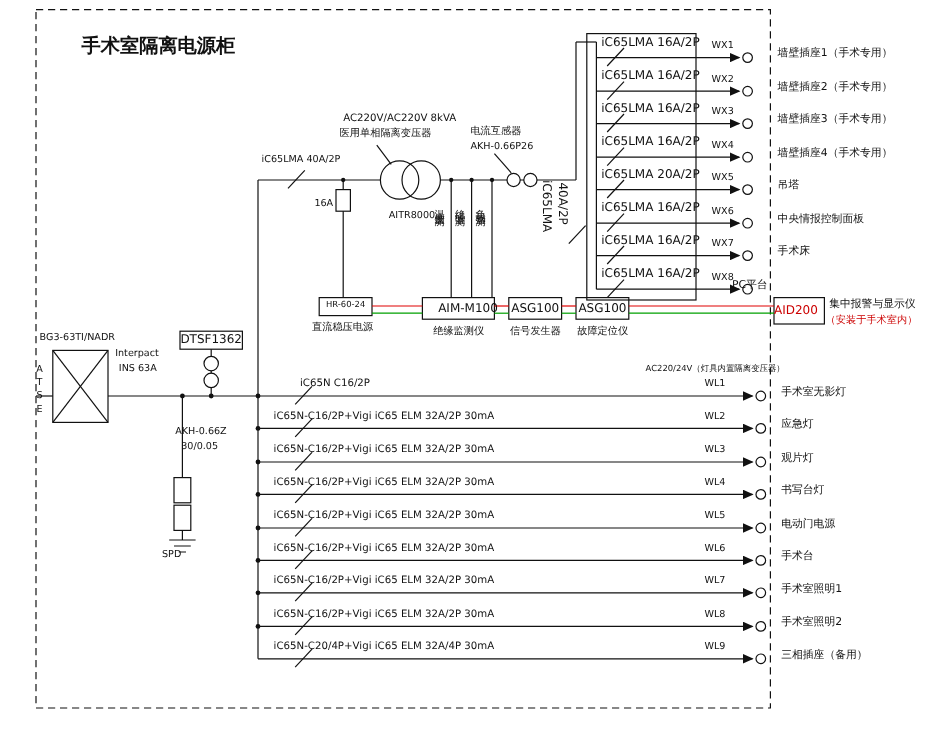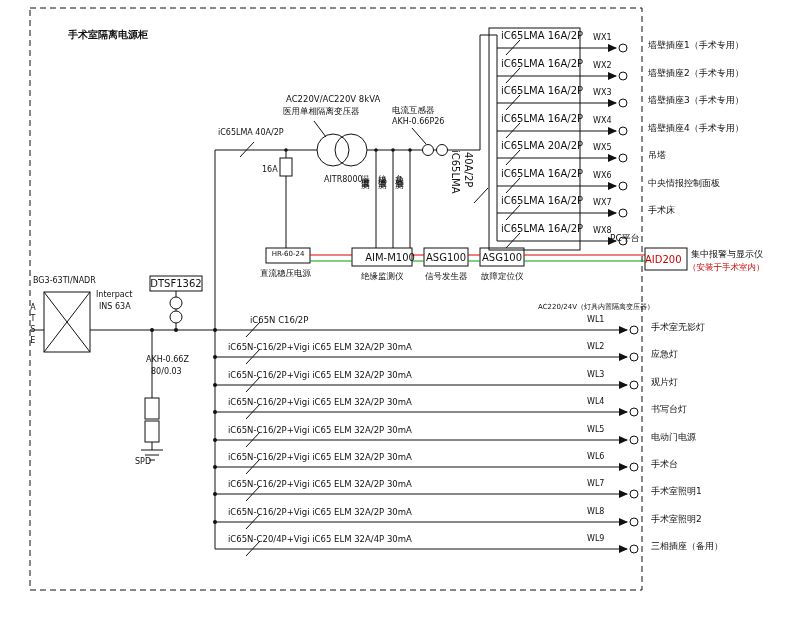--- a/index.html
+++ b/index.html
@@ -2,21 +2,21 @@
 <html style="--alarm-red: #cc0000; --comm-red: #e00000; --comm-green: #00a000;"><head>
 <meta charset="utf-8">
 <title>手术室隔离电源柜</title>
 <style>
   html,body{margin:0;padding:0;background:#ffffff}
   .canvas{position:relative;width:788px;height:618px;background:#ffffff;
           font-family:"DejaVu Sans","Liberation Sans",sans-serif;color:#111;overflow:hidden}
   .canvas svg{position:absolute;left:0;top:0}
   .lbl{position:absolute;white-space:nowrap;line-height:1.05}
   .f7{font-size:7px}.f75{font-size:10px}.f8{font-size:8px}.f85{font-size:8.5px}
-  .f9{font-size:9px}.f10{font-size:10px}
+  .f9{font-size:9px}.f10{font-size:16px}
   .b{font-weight:bold}
   .ctr{text-align:center}
   .v{writing-mode:vertical-rl;text-orientation:upright;letter-spacing:2px}
   .vr{writing-mode:vertical-rl;text-orientation:mixed}
   .red{color:var(--alarm-red,#cc0000)}
   .comm-red{stroke:var(--comm-red,#e00000)}
   .comm-green{stroke:var(--comm-green,#00a000)}
 </style>
 </head>
 <body>
@@ -201,21 +201,21 @@
   </svg>
 
   <div class="lbl f10 b" style="left:68px;top:30px">手术室隔离电源柜</div>
 
   <div class="lbl f8" style="left:33px;top:277px">BG3-63TI/NADR</div>
   <div class="lbl f8" style="left:96px;top:291px">Interpact</div>
   <div class="lbl f8" style="left:99px;top:303px">INS 63A</div>
   <div class="lbl f8 v" style="left:28px;top:303px;height:52px">ATSE</div>
   <div class="lbl f75 ctr" style="left:150px;top:279px;width:52px">DTSF1362</div>
   <div class="lbl f8" style="left:146px;top:356px">AKH-0.66Z</div>
-  <div class="lbl f8" style="left:151px;top:368px">80/0.03</div>
+  <div class="lbl f8" style="left:151px;top:368px">30/0.05</div>
   <div class="lbl f8" style="left:135px;top:458px">SPD</div>
 
   <div class="lbl f8" style="left:218px;top:129px">iC65LMA 40A/2P</div>
   <div class="lbl f85" style="left:286px;top:95px">AC220V/AC220V 8kVA</div>
   <div class="lbl f85" style="left:283px;top:107px">医用单相隔离变压器</div>
   <div class="lbl f8" style="left:324px;top:176px">AITR8000</div>
   <div class="lbl f8" style="left:262px;top:166px">16A</div>
   <div class="lbl f85" style="left:392px;top:106px">电流互感器</div>
   <div class="lbl f8" style="left:392px;top:118px">AKH-0.66P26</div>
   <div class="lbl f75 vr" style="left:449px;top:150px;height:62px">iC65LMA</div>

